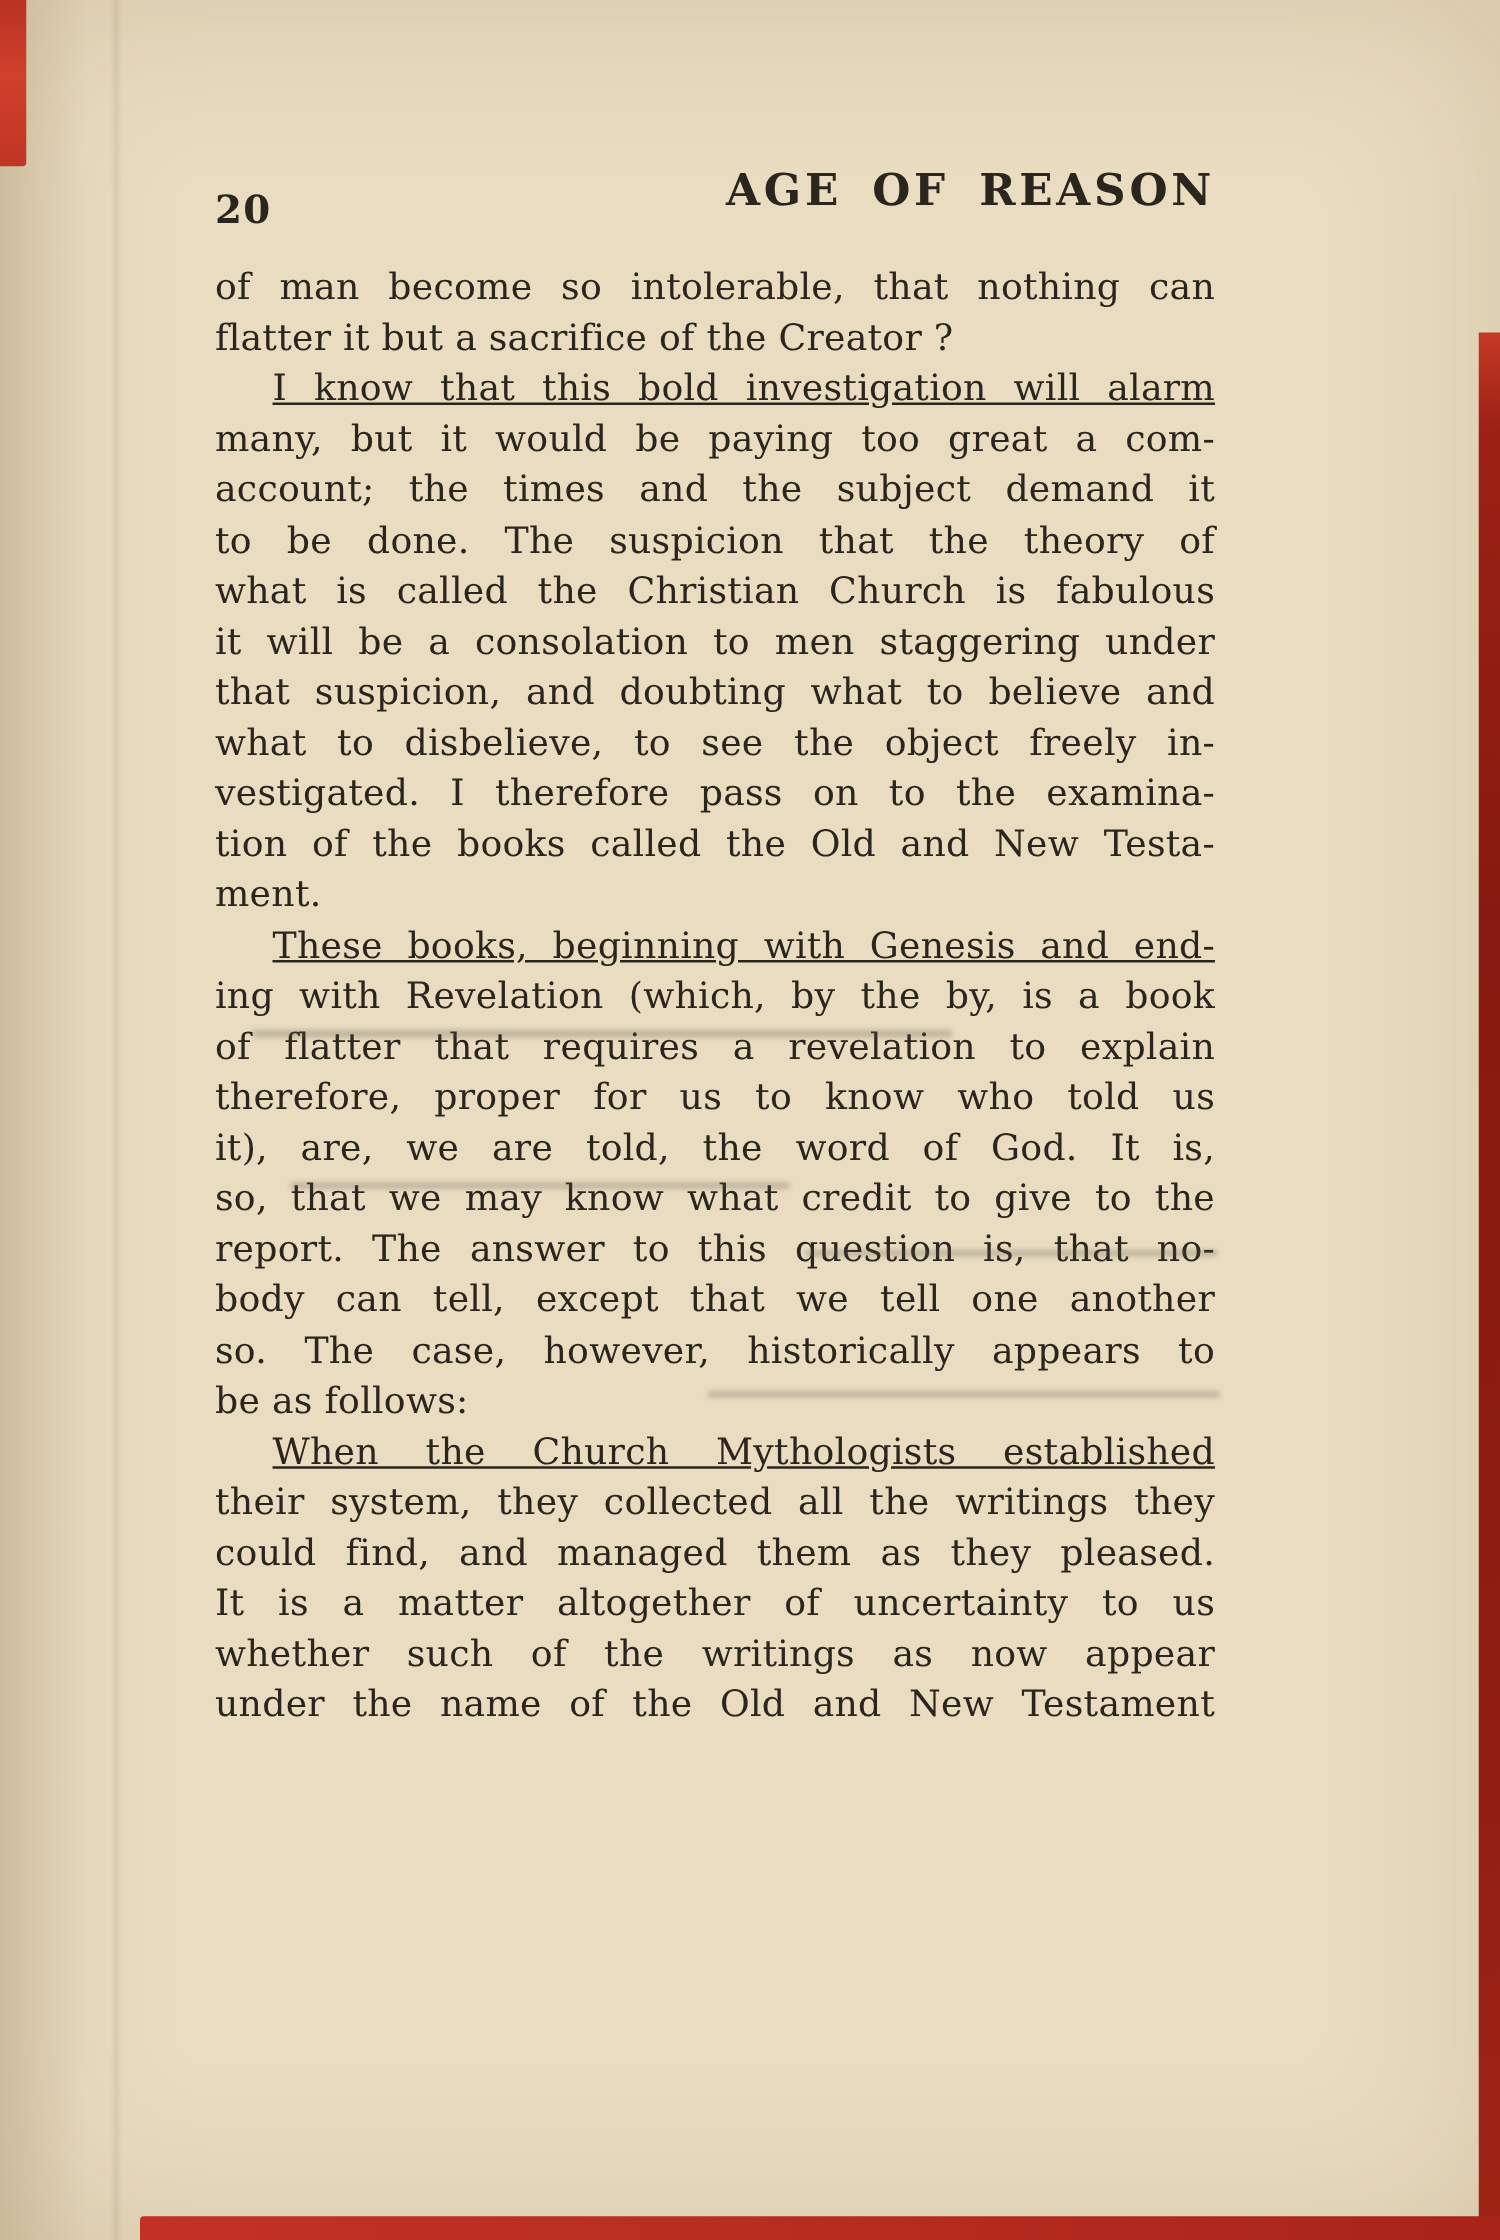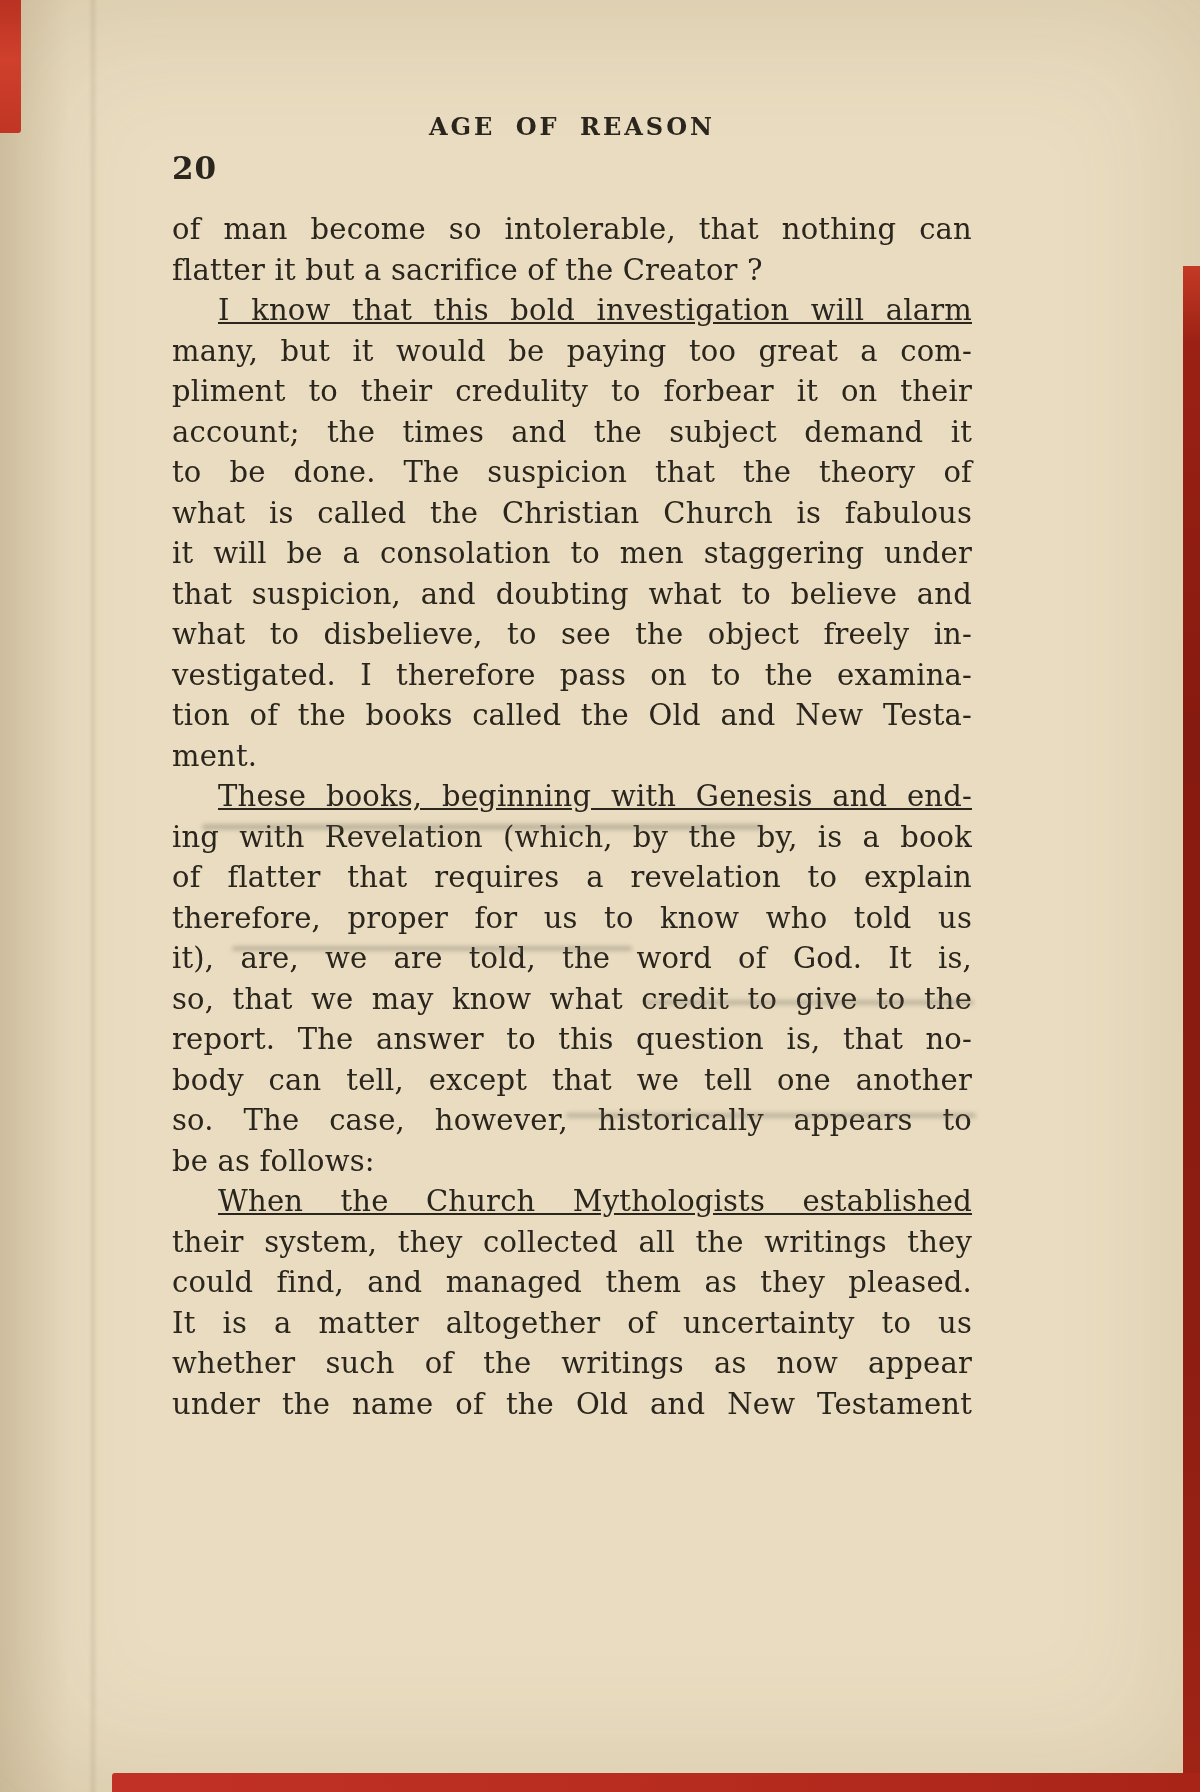--- a/index.html
+++ b/index.html
@@ -62,24 +62,24 @@
   .pagenum {
     position: absolute;
     left: 0; top: 0;
     font-size: 31px;
     font-weight: 700;
     letter-spacing: 1px;
     margin-top: 38px;
   }
   .running-title {
     position: absolute;
-    left: 0; top: 0;
+    left: 0; top: 20px;
     width: 100%;
-    text-align: center;
-    font-size: 24px;
+    text-align: right;
+    font-size: 35px;
     letter-spacing: 3px;
     word-spacing: 9px;
     font-weight: 600;
   }
   
   .body {
     position: absolute;
     left: 172px; top: 181px;
     width: 800px;
     margin-top: 28px;
@@ -126,21 +126,20 @@
   <div class="header">
     <span class="pagenum">20</span>
     <span class="running-title">AGE OF REASON</span>
   </div>
 
   <div class="body">
       <div class="line">of man become so intolerable, that nothing can</div>
       <div class="line last">flatter it but a sacrifice of the Creator ?</div>
       <div class="line indent">I know that this bold investigation will alarm</div>
       <div class="line">many, but it would be paying too great a com-</div>
-      <div class="line">pliment to their credulity to forbear it on their</div>
       <div class="line">account; the times and the subject demand it</div>
       <div class="line">to be done. The suspicion that the theory of</div>
       <div class="line">what is called the Christian Church is fabulous</div>
       <div class="line">it will be a consolation to men staggering under</div>
       <div class="line">that suspicion, and doubting what to believe and</div>
       <div class="line">what to disbelieve, to see the object freely in-</div>
       <div class="line">vestigated. I therefore pass on to the examina-</div>
       <div class="line">tion of the books called the Old and New Testa-</div>
       <div class="line last">ment.</div>
       <div class="line indent">These books, beginning with Genesis and end-</div>

